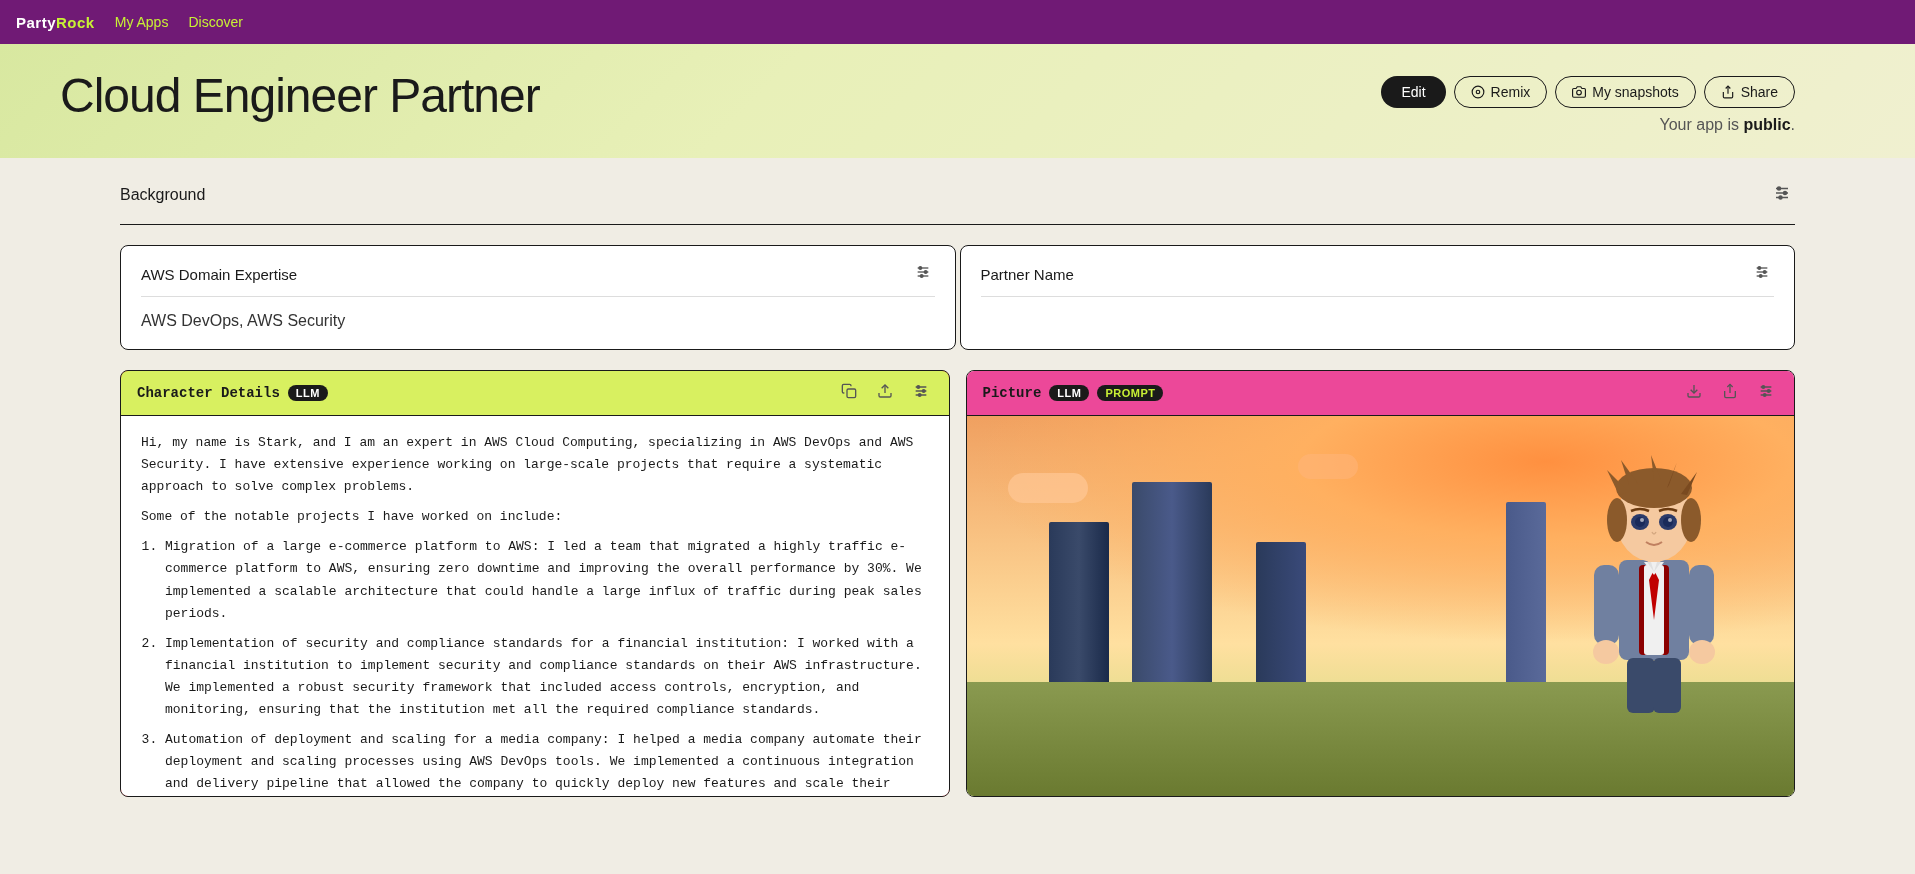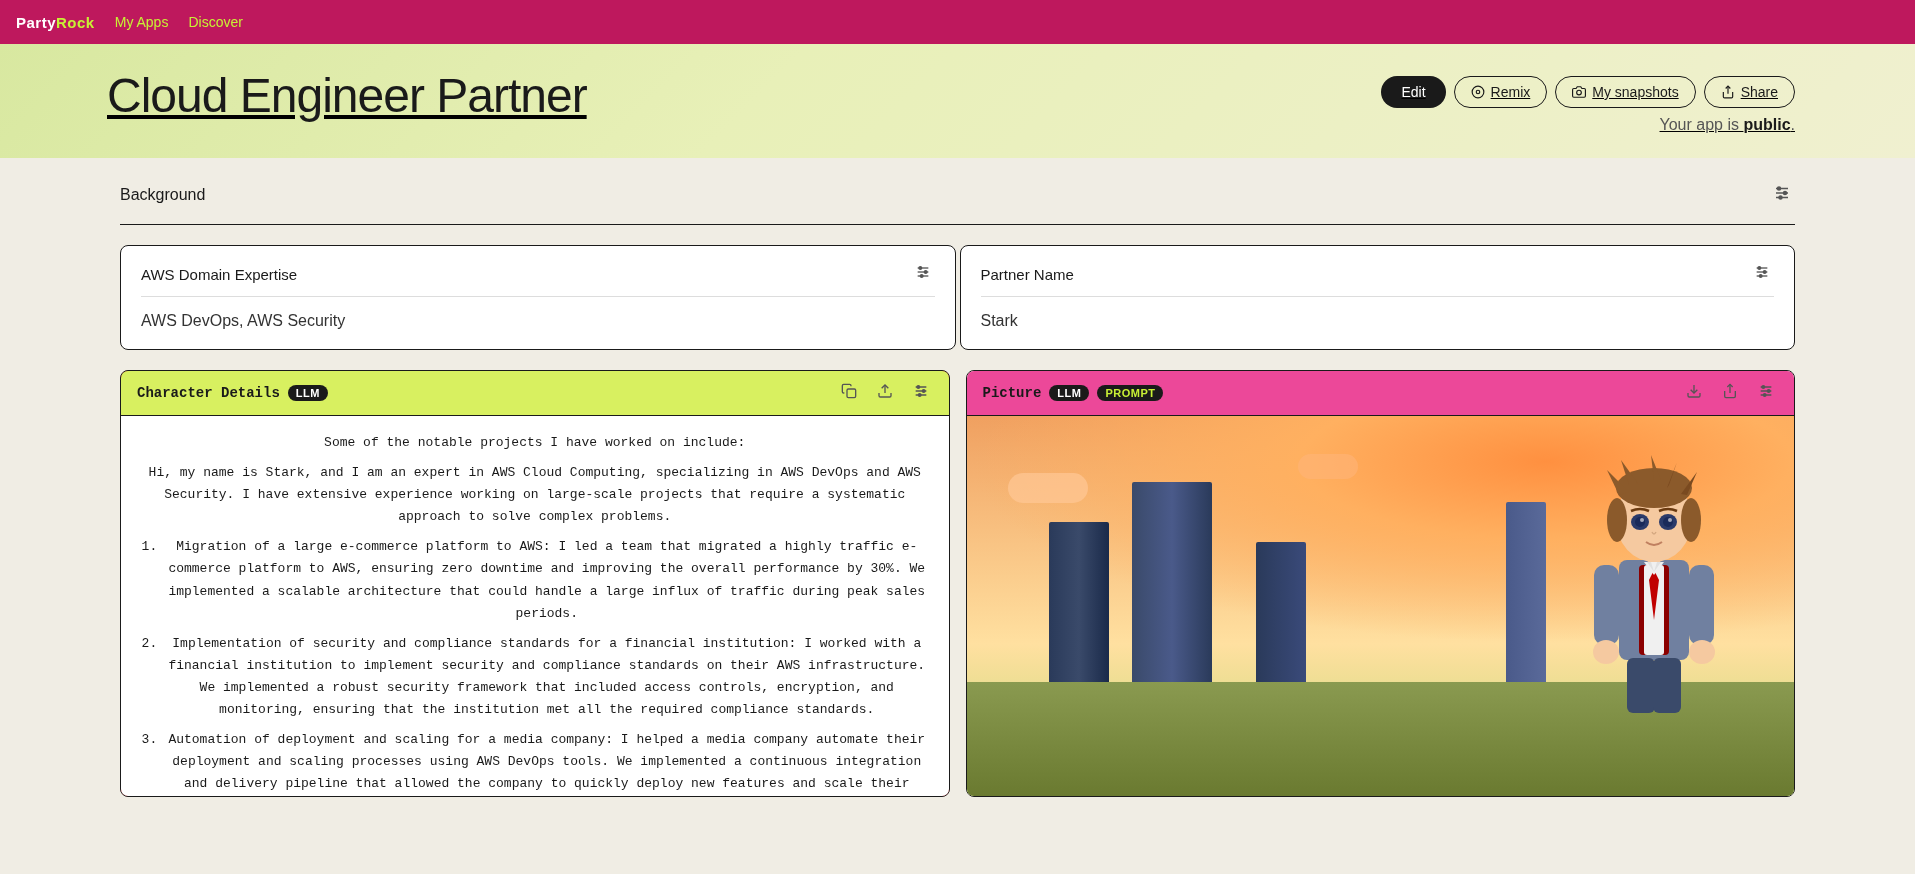--- a/index.html
+++ b/index.html
@@ -1,20 +1,20 @@
 <!DOCTYPE html>
 <html><head>
   <meta charset="utf-8">
   <style>
     * { box-sizing: border-box; margin: 0; padding: 0; }
     body { font-family: -apple-system, BlinkMacSystemFont, 'Segoe UI', Arial, sans-serif; background: #f0ede4; min-height: 874px; }
 
     
     .navbar {
-      background: #be185d;
+      background: #701a75;
       height: 44px;
       display: flex;
       align-items: center;
       padding: 0 16px;
       gap: 20px;
     }
     .navbar-brand {
       font-weight: 700;
       font-size: 15px;
       color: #fff;
@@ -25,26 +25,25 @@
     .navbar-link {
       color: #c8f135;
       font-size: 14px;
       cursor: pointer;
       text-decoration: none;
     }
 
     
     .app-header {
       background: linear-gradient(135deg, #d8e8a0 0%, #e8f0b8 40%, #f0f0d0 100%);
-      padding: 24px 120px 24px 107px;
+      padding: 24px 120px 24px 60px;
       display: flex;
       align-items: flex-start;
       justify-content: space-between;
       min-height: 100px;
-      text-decoration: underline;
     }
     .app-title {
       font-size: 48px;
       font-weight: 300;
       color: #1a1a1a;
       letter-spacing: -1px;
     }
     .header-actions {
       display: flex;
       flex-direction: column;
@@ -162,21 +161,20 @@
       grid-template-columns: 1fr 1fr;
       gap: 16px;
     }
 
     
     .llm-card {
       background: #b91c1c;
       border: 1.5px solid #1a1a1a;
       border-radius: 8px;
       overflow: hidden;
-      text-align: center;
     }
     .llm-card-header {
       background: #d8f060;
       padding: 10px 16px;
       display: flex;
       align-items: center;
       justify-content: space-between;
       border-bottom: 1.5px solid #1a1a1a;
     }
     .llm-card-title-group {
@@ -427,21 +425,20 @@
           <svg width="16" height="16" viewBox="0 0 24 24" fill="none" stroke="currentColor" stroke-width="2">
             <line x1="4" y1="6" x2="20" y2="6"></line>
               <line x1="4" y1="12" x2="20" y2="12"></line>
               <line x1="4" y1="18" x2="20" y2="18"></line>
             <circle cx="8" cy="6" r="2" fill="currentColor"></circle>
               <circle cx="16" cy="12" r="2" fill="currentColor"></circle>
               <circle cx="10" cy="18" r="2" fill="currentColor"></circle>
           </svg>
         </button>
       </div>
-      <div class="input-card-value">Stark</div>
     </div>
   </div>
 
   <div class="bottom-row">
 
     <div class="llm-card">
       <div class="llm-card-header">
         <div class="llm-card-title-group">
           <span class="card-title-text">Character Details</span>
           <span class="badge">LLM</span>
@@ -466,22 +463,22 @@
                 <line x1="4" y1="12" x2="20" y2="12"></line>
                 <line x1="4" y1="18" x2="20" y2="18"></line>
               <circle cx="8" cy="6" r="2" fill="currentColor"></circle>
                 <circle cx="16" cy="12" r="2" fill="currentColor"></circle>
                 <circle cx="10" cy="18" r="2" fill="currentColor"></circle>
             </svg>
           </button>
         </div>
       </div>
       <div class="llm-card-body">
+        <p>Hi, my name is Stark, and I am an expert in AWS Cloud Computing, specializing in AWS DevOps and AWS Security. I have extensive experience working on large-scale projects that require a systematic approach to solve complex problems.</p>
         <p>Some of the notable projects I have worked on include:</p>
-        <p>Hi, my name is Stark, and I am an expert in AWS Cloud Computing, specializing in AWS DevOps and AWS Security. I have extensive experience working on large-scale projects that require a systematic approach to solve complex problems.</p>
         <ol>
           <li>Migration of a large e-commerce platform to AWS: I led a team that migrated a highly traffic e-commerce platform to AWS, ensuring zero downtime and improving the overall performance by 30%. We implemented a scalable architecture that could handle a large influx of traffic during peak sales periods.</li>
           <li>Implementation of security and compliance standards for a financial institution: I worked with a financial institution to implement security and compliance standards on their AWS infrastructure. We implemented a robust security framework that included access controls, encryption, and monitoring, ensuring that the institution met all the required compliance standards.</li>
           <li>Automation of deployment and scaling for a media company: I helped a media company automate their deployment and scaling processes using AWS DevOps tools. We implemented a continuous integration and delivery pipeline that allowed the company to quickly deploy new features and scale their infrastructure to meet changing demands.</li>
         </ol>
 
       </div>
     </div>
 
     <div class="picture-card">

